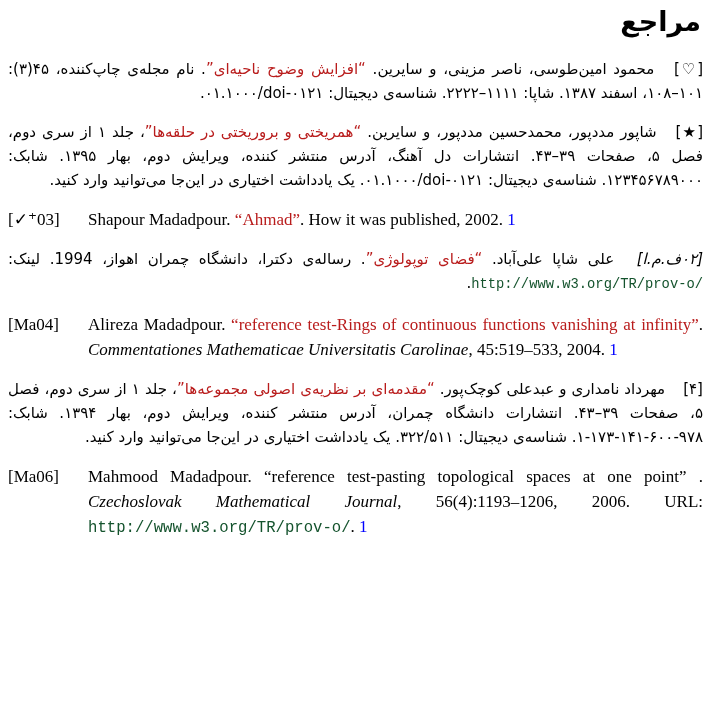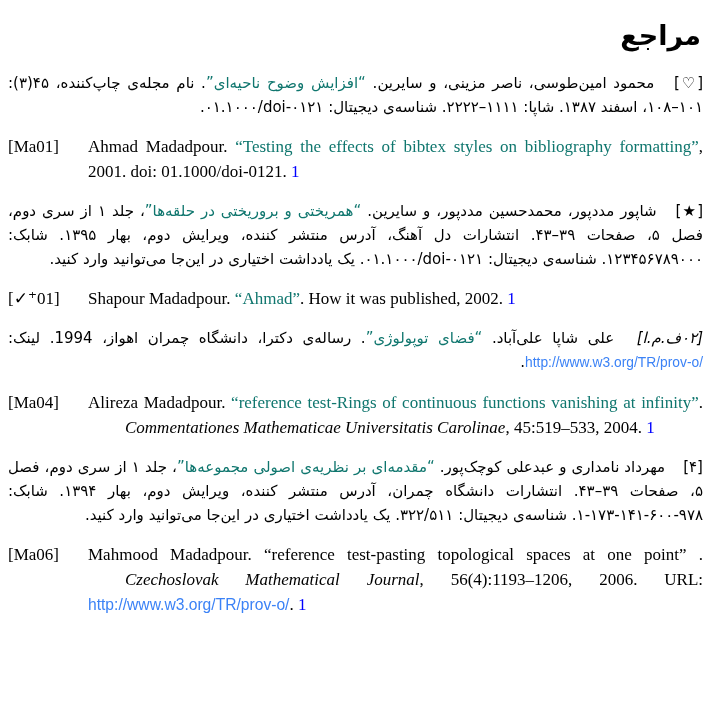--- a/index.html
+++ b/index.html
@@ -1,51 +1,50 @@
 <!DOCTYPE html>
 <html lang="fa"><head>
 <meta charset="utf-8">
 <style>
   html,body{margin:0;padding:0;background:#ffffff;}
   body{width:711px;height:713px;overflow:hidden;}
-  .page{padding:16px 8px 0 8px;}
+  .page{padding:2px 8px 0 8px;}
   .doc-title{
     direction:rtl;text-align:right;
     font-family:"DejaVu Sans",sans-serif;font-weight:bold;
     font-size:27px;color:#000;margin:4px 2px 20px 0;
   }
   .entry{position:relative;text-align:justify;margin-bottom:15px;color:#000;}
   .entry.ltr{
     direction:ltr;
     font-family:"Liberation Serif","DejaVu Serif","DejaVu Sans",serif;
     font-size:17px;line-height:25px;padding-left:80px;
   }
   .entry.ltr .lbl{position:absolute;left:0;top:0;white-space:nowrap;}
   .entry.rtl{
     direction:rtl;
     font-family:"DejaVu Sans",sans-serif;
     font-size:15px;line-height:24px;
   }
   .entry.rtl .lbl{margin-left:13px;white-space:nowrap;}
   .lbl.ovr{direction:ltr;unicode-bidi:bidi-override;font-style:italic;}
   .seg-plain{color:#000;}
-  .seg-title{color:#0f766e;}
-  .seg-italic{font-style:italic;color:#000;margin-left:37px;}
+  .seg-title{color:#b91c1c;}
+  .seg-italic{font-style:italic;color:#000;}
   .seg-pagelink{color:#0000FF;}
-  .seg-url{color:#3b82f6;font-family:Liberation Sans, sans-serif;font-size:0.92em;}
+  .seg-url{color:#14532d;font-family:Liberation Mono, monospace;font-size:0.92em;}
   .seg-ltr{unicode-bidi:isolate;}
 </style>
 </head>
 <body>
 
 <div class="page">
   <div class="doc-title">مراجع</div>
   <div id="ref-list">
       <div class="entry rtl"><span class="lbl">[♡]</span> <span class="seg-plain">محمود امین‌طوسی، ناصر مزینی، و سایرین.  </span><span class="seg-title">“افزایش وضوح ناحیه‌ای”</span><span class="seg-plain">.  نام مجله‌ی چاپ‌کننده، ۴۵(۳): ۱۰۱–۱۰۸، اسفند ۱۳۸۷.  شاپا: ۱۱۱۱–۲۲۲۲.  شناسه‌ی دیجیتال: </span><span class="seg-ltr" dir="ltr">۰۱.۱۰۰۰/doi-۰۱۲۱</span><span class="seg-plain">.</span></div>
-      <div class="entry ltr"><span class="lbl">[Ma01]</span><span class="seg-plain">Ahmad Madadpour.  </span><span class="seg-title">“Testing the effects of bibtex styles on bibliography formatting”</span><span class="seg-plain">, 2001.  doi: 01.1000/doi-0121.  </span><span class="seg-pagelink">1</span></div>
       <div class="entry rtl"><span class="lbl">[★]</span> <span class="seg-plain">شاپور مددپور، محمدحسین مددپور، و سایرین.  </span><span class="seg-title">“همریختی و بروریختی در حلقه‌ها”</span><span class="seg-plain">، جلد ۱ از سری دوم، فصل ۵، صفحات ۳۹–۴۳.  انتشارات دل آهنگ، آدرس منتشر کننده، ویرایش دوم، بهار ۱۳۹۵.  شابک: ۱۲۳۴۵۶۷۸۹۰۰۰.  شناسه‌ی دیجیتال: </span><span class="seg-ltr" dir="ltr">۰۱.۱۰۰۰/doi-۰۱۲۱</span><span class="seg-plain">.  یک یادداشت اختیاری در این‌جا می‌توانید وارد کنید.</span></div>
-      <div class="entry ltr"><span class="lbl">[✓⁺01]</span><span class="seg-plain">Shapour Madadpour.  </span><span class="seg-title">“Ahmad”</span><span class="seg-plain">.  How it was published, 2002.  </span><span class="seg-pagelink">1</span></div>
+      <div class="entry ltr"><span class="lbl">[✓⁺03]</span><span class="seg-plain">Shapour Madadpour.  </span><span class="seg-title">“Ahmad”</span><span class="seg-plain">.  How it was published, 2002.  </span><span class="seg-pagelink">1</span></div>
       <div class="entry rtl"><span class="lbl ovr">[ا.م.ف۰۲]</span> <span class="seg-plain">علی شاپا علی‌آباد.  </span><span class="seg-title">“فضای توپولوژی”</span><span class="seg-plain">.  رساله‌ی دکترا، دانشگاه چمران اهواز، 1994.  لینک: </span><span class="seg-url" dir="ltr">http://www.w3.org/TR/prov-o/</span><span class="seg-plain">.</span></div>
       <div class="entry ltr"><span class="lbl">[Ma04]</span><span class="seg-plain">Alireza Madadpour.  </span><span class="seg-title">“reference test-Rings of continuous functions vanishing at infinity”</span><span class="seg-plain">.  </span><span class="seg-italic">Commentationes Mathematicae Universitatis Carolinae</span><span class="seg-plain">, 45:519–533, 2004.  </span><span class="seg-pagelink">1</span></div>
       <div class="entry rtl"><span class="lbl">[۴]</span> <span class="seg-plain">مهرداد نامداری و عبدعلی کوچک‌پور.  </span><span class="seg-title">“مقدمه‌ای بر نظریه‌ی اصولی مجموعه‌ها”</span><span class="seg-plain">، جلد ۱ از سری دوم، فصل ۵، صفحات ۳۹–۴۳.  انتشارات دانشگاه چمران، آدرس منتشر کننده، ویرایش دوم، بهار ۱۳۹۴.  شابک: ۹۷۸-۶۰۰-۱۴۱-۱۷۳-۱.  شناسه‌ی دیجیتال: ۳۲۲/۵۱۱.  یک یادداشت اختیاری در این‌جا می‌توانید وارد کنید.</span></div>
       <div class="entry ltr"><span class="lbl">[Ma06]</span><span class="seg-plain">Mahmood Madadpour.  “reference test-pasting topological spaces at one point” .  </span><span class="seg-italic">Czechoslovak Mathematical Journal</span><span class="seg-plain">, 56(4):1193–1206, 2006.  URL: </span><span class="seg-url" dir="ltr">http://www.w3.org/TR/prov-o/</span><span class="seg-plain">.  </span><span class="seg-pagelink">1</span></div>
     </div>
 </div>
 
 </body></html>

